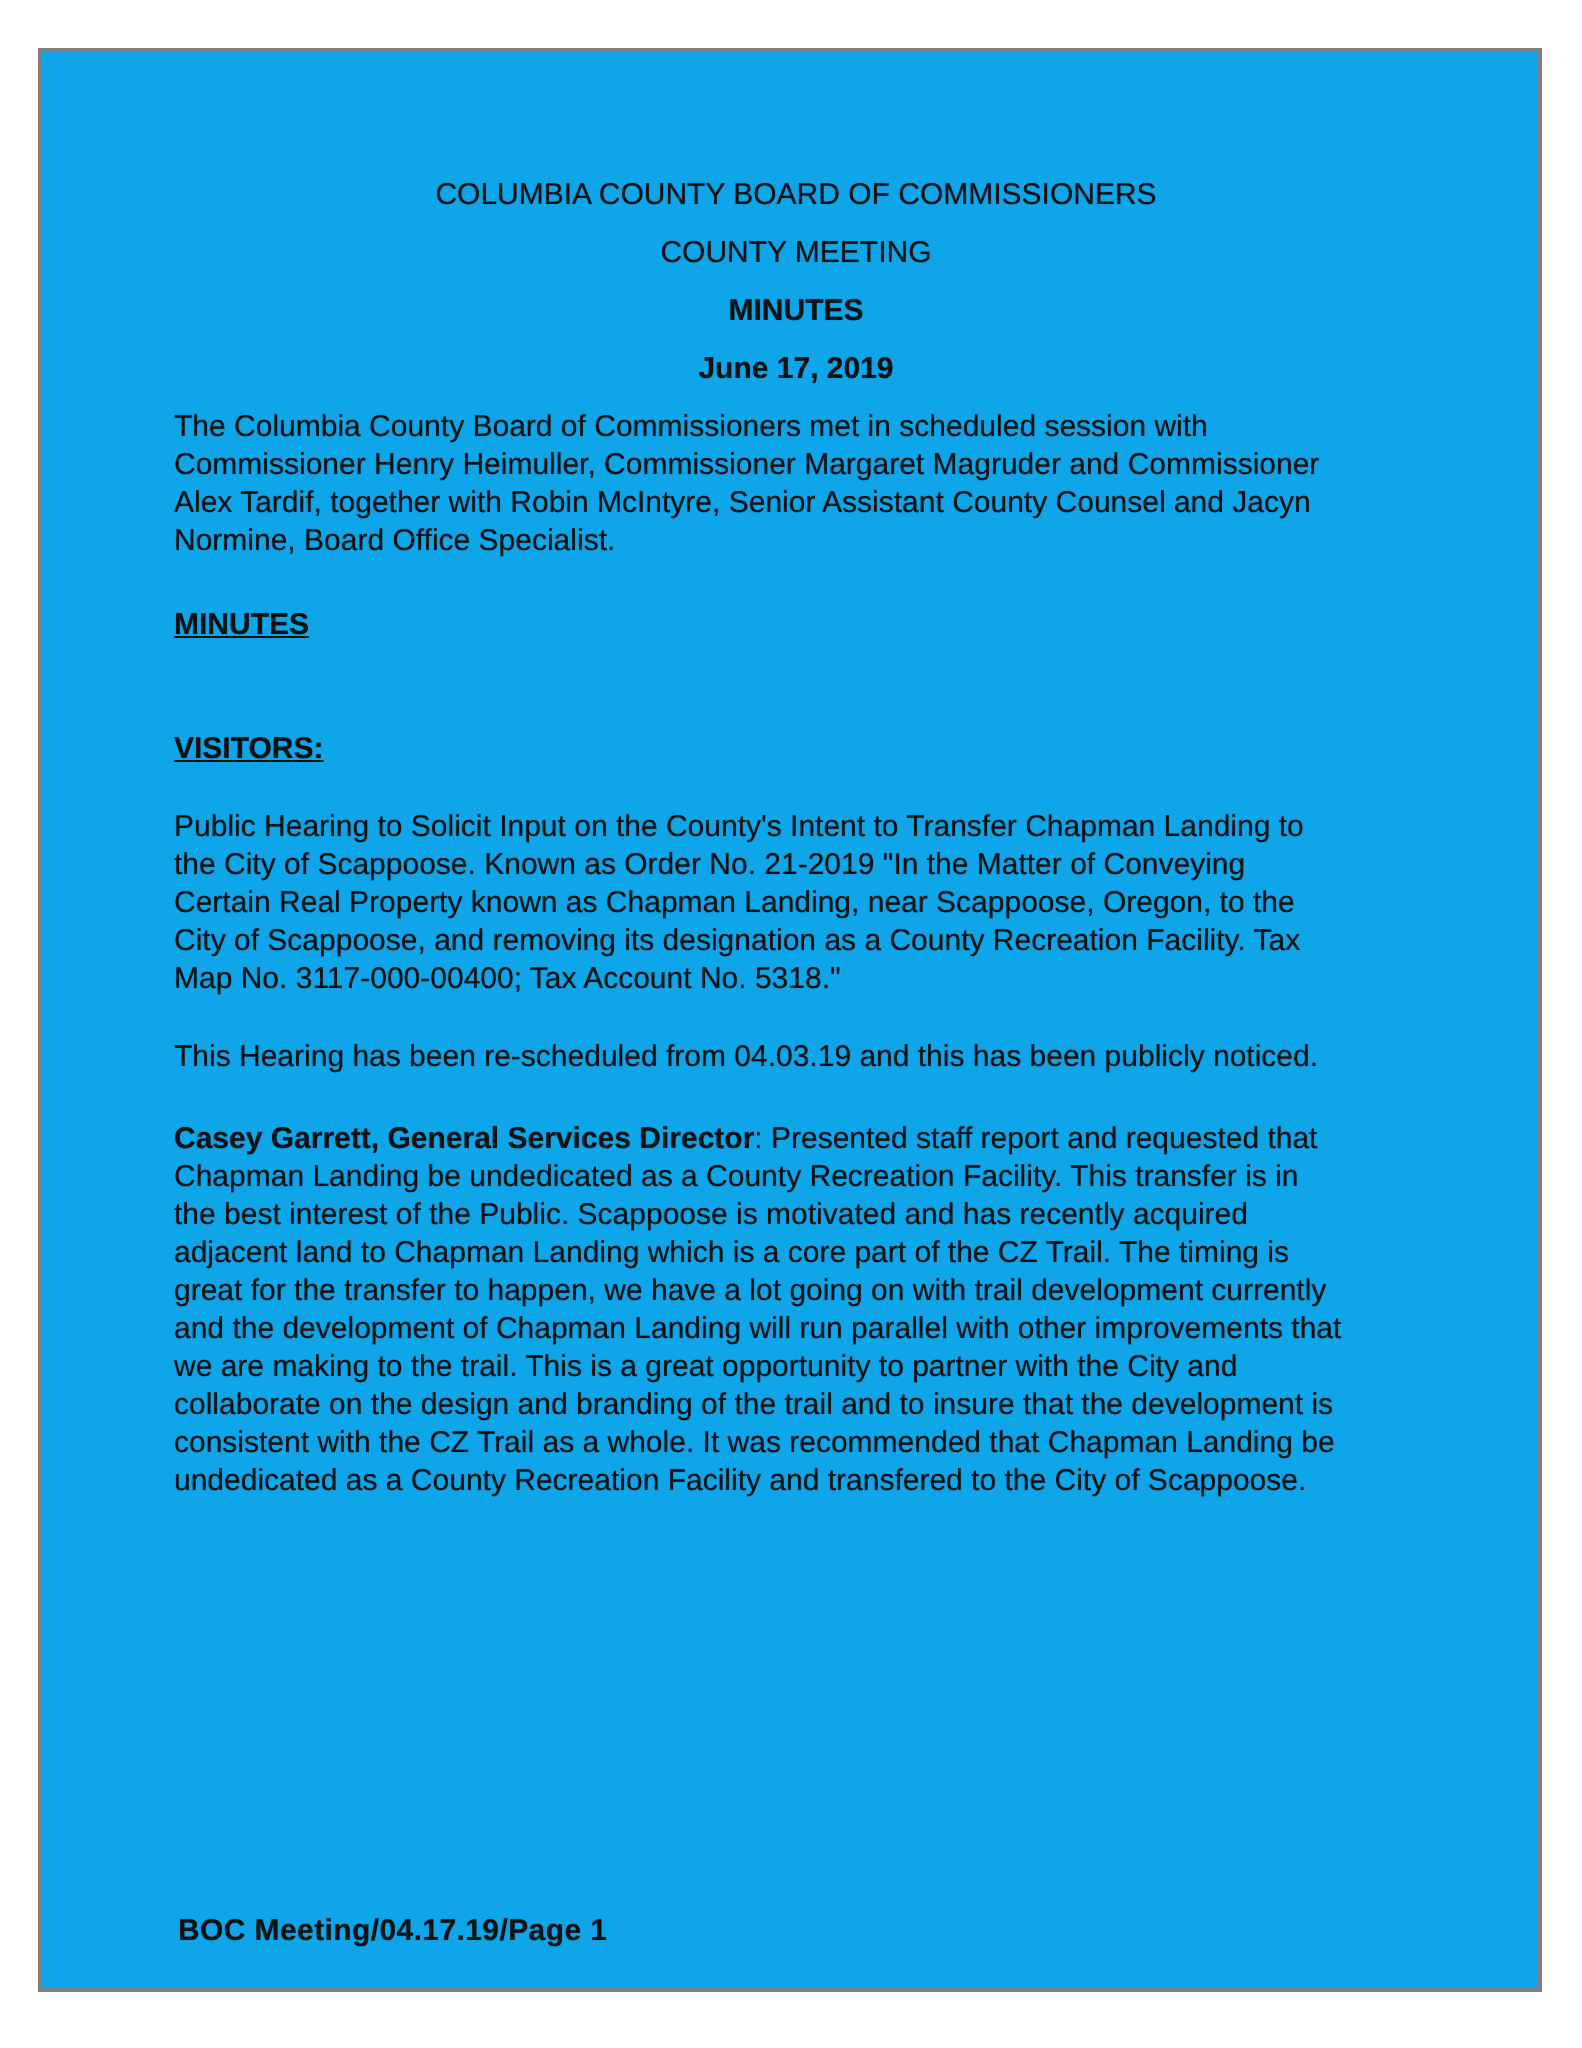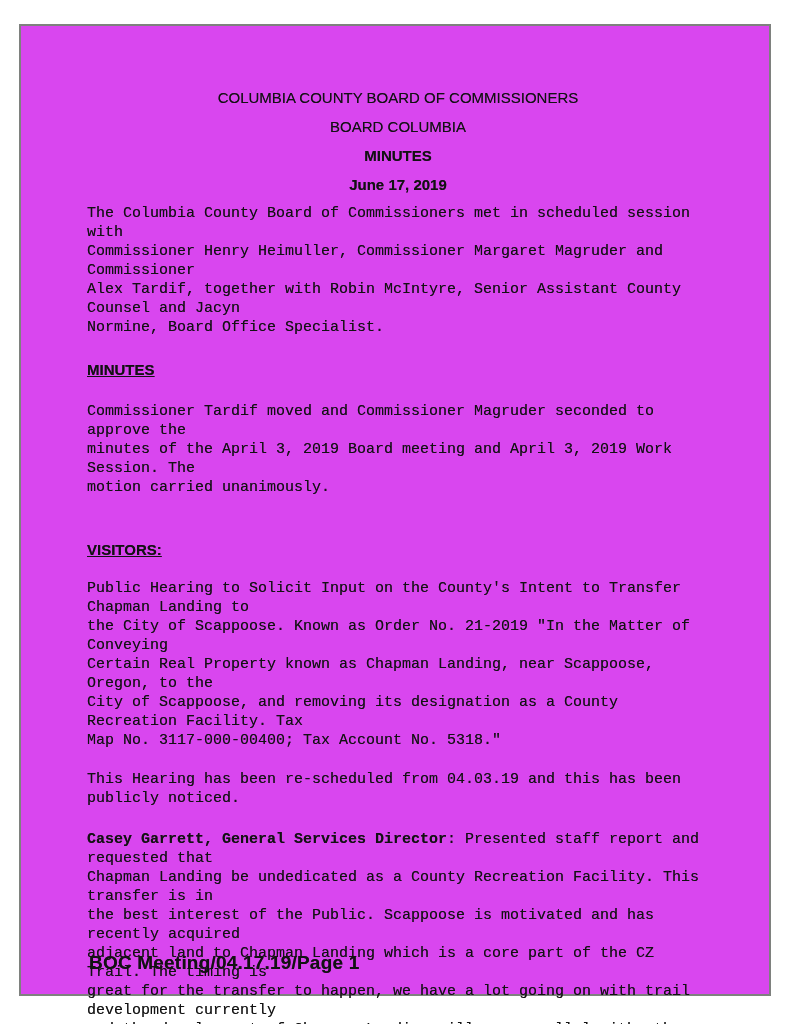--- a/index.html
+++ b/index.html
@@ -12,85 +12,82 @@
     color: #121212;
     overflow: hidden;
   }
   .page-frame {
     position: absolute;
     left: 19px;
     top: 24px;
     width: 752px;
     height: 972px;
     border: 2px solid #7e817e;
-    background: #d946ef;
+    background: #0ea5e9;
   }
   .content {
     position: absolute;
     left: 66px;
     top: 62px;
     width: 622px;
     font-size: 15px;
     line-height: 19px;
     text-shadow: 0 0 0.5px rgba(0,0,0,0.55);
   }
   .title-line {
     text-align: center;
     margin-bottom: 10px;
   }
   .bold { font-weight: bold; }
-  .para { white-space: pre-line; font-family: Liberation Mono, monospace; }
+  .para { white-space: pre-line; }
   .section-heading {
     font-size: 15px;
     font-weight: bold;
     text-decoration: underline;
     line-height: 19px;
   }
   .mt-7  { margin-top: 7px; }
   .mt-10 { margin-top: 10px; }
   .mt-19 { margin-top: 19px; }
   .mt-20 { margin-top: 20px; }
   .mt-21 { margin-top: 21px; }
   .mt-22 { margin-top: 22px; }
   .mt-23 { margin-top: 23px; }
   .mt-25 { margin-top: 43px; }
   .page-footer {
     position: absolute;
     left: 68px;
     bottom: 20px;
-    font-size: 19px;
+    font-size: 15px;
     font-weight: bold;
     letter-spacing: 0.2px;
     text-shadow: 0 0 0.5px rgba(0,0,0,0.55);
   }
 </style>
 </head>
 <body>
 
 <div class="page-frame">
   <div class="content">
 
     <div>
       <div class="title-line">COLUMBIA COUNTY BOARD OF COMMISSIONERS</div>
-      <div class="title-line">BOARD COLUMBIA</div>
+      <div class="title-line">COUNTY MEETING</div>
       <div class="title-line bold">MINUTES</div>
       <div class="title-line bold">June 17, 2019</div>
     </div>
 
     <p class="para mt-7">The Columbia County Board of Commissioners met in scheduled session with
 Commissioner Henry Heimuller, Commissioner Margaret Magruder and Commissioner
 Alex Tardif, together with Robin McIntyre, Senior Assistant County Counsel and Jacyn
 Normine, Board Office Specialist.</p>
 
 
     <h2 class="section-heading mt-23">MINUTES</h2>
 
-    <p class="para mt-23">Commissioner Tardif moved and Commissioner Magruder seconded to approve the
-minutes of the April 3, 2019 Board meeting and April 3, 2019 Work Session.  The
-motion carried unanimously.</p>
 
     <h2 class="section-heading mt-25">VISITORS:</h2>
 
 
 
     <p class="para mt-20">Public Hearing to Solicit Input on the County's Intent to Transfer Chapman Landing to
 the City of Scappoose. Known as Order No. 21-2019 "In the Matter of Conveying
 Certain Real Property known as Chapman Landing, near Scappoose, Oregon, to the
 City of Scappoose, and removing its designation as a County Recreation Facility. Tax
 Map No. 3117-000-00400; Tax Account No. 5318."</p>

